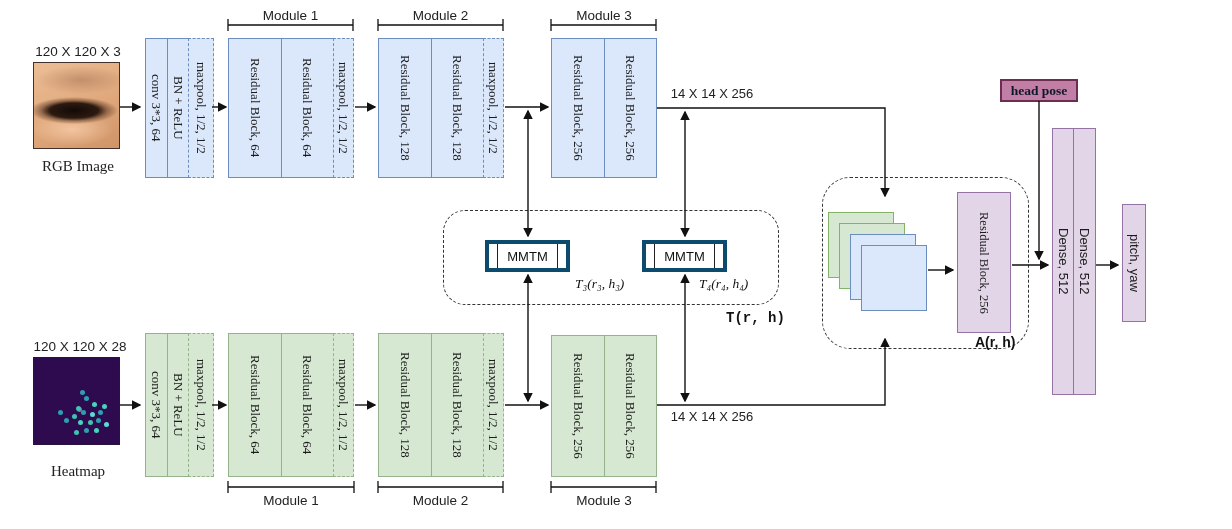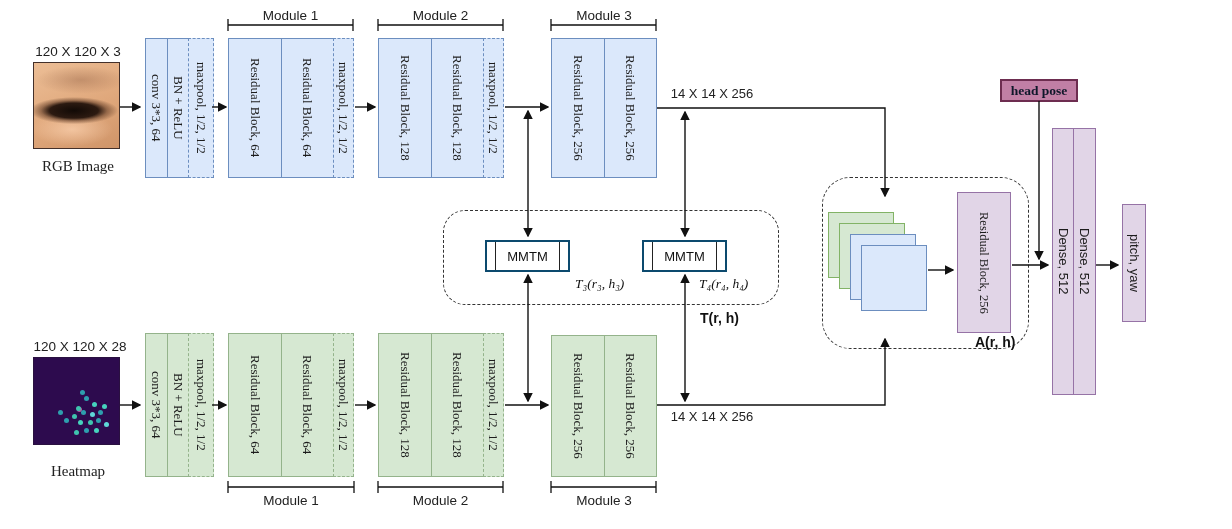--- a/index.html
+++ b/index.html
@@ -17,21 +17,21 @@
   .sansv{font-family:"Liberation Sans",sans-serif;font-size:13px;}
   
   .lbl{position:absolute;z-index:4;font-size:13.5px;color:#222;text-align:center;line-height:1.1;}
   .seriflbl{font-family:"Liberation Serif",serif;font-size:15px;}
   .tag{position:absolute;z-index:4;font-family:"Liberation Serif",serif;font-style:italic;
        font-size:13.5px;color:#111;text-align:left;}
   .boldtag{position:absolute;z-index:4;font-weight:bold;font-size:14px;color:#111;}
   
   .dashgroup{position:absolute;z-index:1;border:1.5px dashed #333;border-radius:24px;background:transparent;}
   
-  .mmtm{position:absolute;z-index:2;background:#fff;border:2px solid #0c4a6e;display:flex;box-sizing:border-box;}
+  .mmtm{position:absolute;z-index:2;background:#fff;border:4px solid #0c4a6e;display:flex;box-sizing:border-box;}
   .mmtm .side{width:9px;box-sizing:border-box;}
   .mmtm .sideL{border-right:1px solid #222;}
   .mmtm .sideR{border-left:1px solid #222;}
   .mmtm .core{flex:1;display:flex;align-items:center;justify-content:center;
               font-family:"Liberation Sans",sans-serif;font-size:13px;color:#111;}
   
   .eyeimg{position:absolute;z-index:2;box-sizing:border-box;border:1px solid #43302a;
     background:
       radial-gradient(ellipse 52% 16% at 47% 56%, #120a06 0%, #2c1a11 55%, rgba(90,55,35,.55) 75%, rgba(0,0,0,0) 100%),
       radial-gradient(ellipse 70% 22% at 55% 20%, rgba(130,80,55,.35) 0%, rgba(0,0,0,0) 75%),
@@ -122,21 +122,21 @@
   </div>
   <div class="tag" style="left:575px;top:276px;width:70px;">T₃(r₃, h₃)</div>
 
   <div class="mmtm" style="left:642px;top:240px;width:85px;height:32px;">
     <span class="side sideL"></span>
     <span class="core">MMTM</span>
     <span class="side sideR"></span>
   </div>
   <div class="tag" style="left:699px;top:276px;width:70px;">T₄(r₄, h₄)</div>
 
-  <div class="boldtag" style="left:700px;top:310px;width:60px;">T(r, h)</div>
+  <div class="boldtag" style="left:726px;top:310px;width:60px;font-family:Liberation Mono, monospace;">T(r, h)</div>
 
   <div class="dashgroup" style="left:822px;top:177px;width:205px;height:170px;border-radius:28px;"></div>
   <div class="sq sqg" style="left:828px;top:212px;"></div>
   <div class="sq sqg" style="left:839px;top:223px;"></div>
   <div class="sq sqb" style="left:850px;top:234px;"></div>
   <div class="sq sqb" style="left:861px;top:245px;"></div>
   <div class="blk purple vtext" style="left:957px;top:192px;width:54px;height:141px;font-size:12.5px;">Residual Block, 256</div>
   <div class="boldtag" style="left:975px;top:334px;width:60px;">A(r, h)</div>
 
   <div class="headpose" style="left:1000px;top:79px;width:78px;height:23px;">head pose</div>

